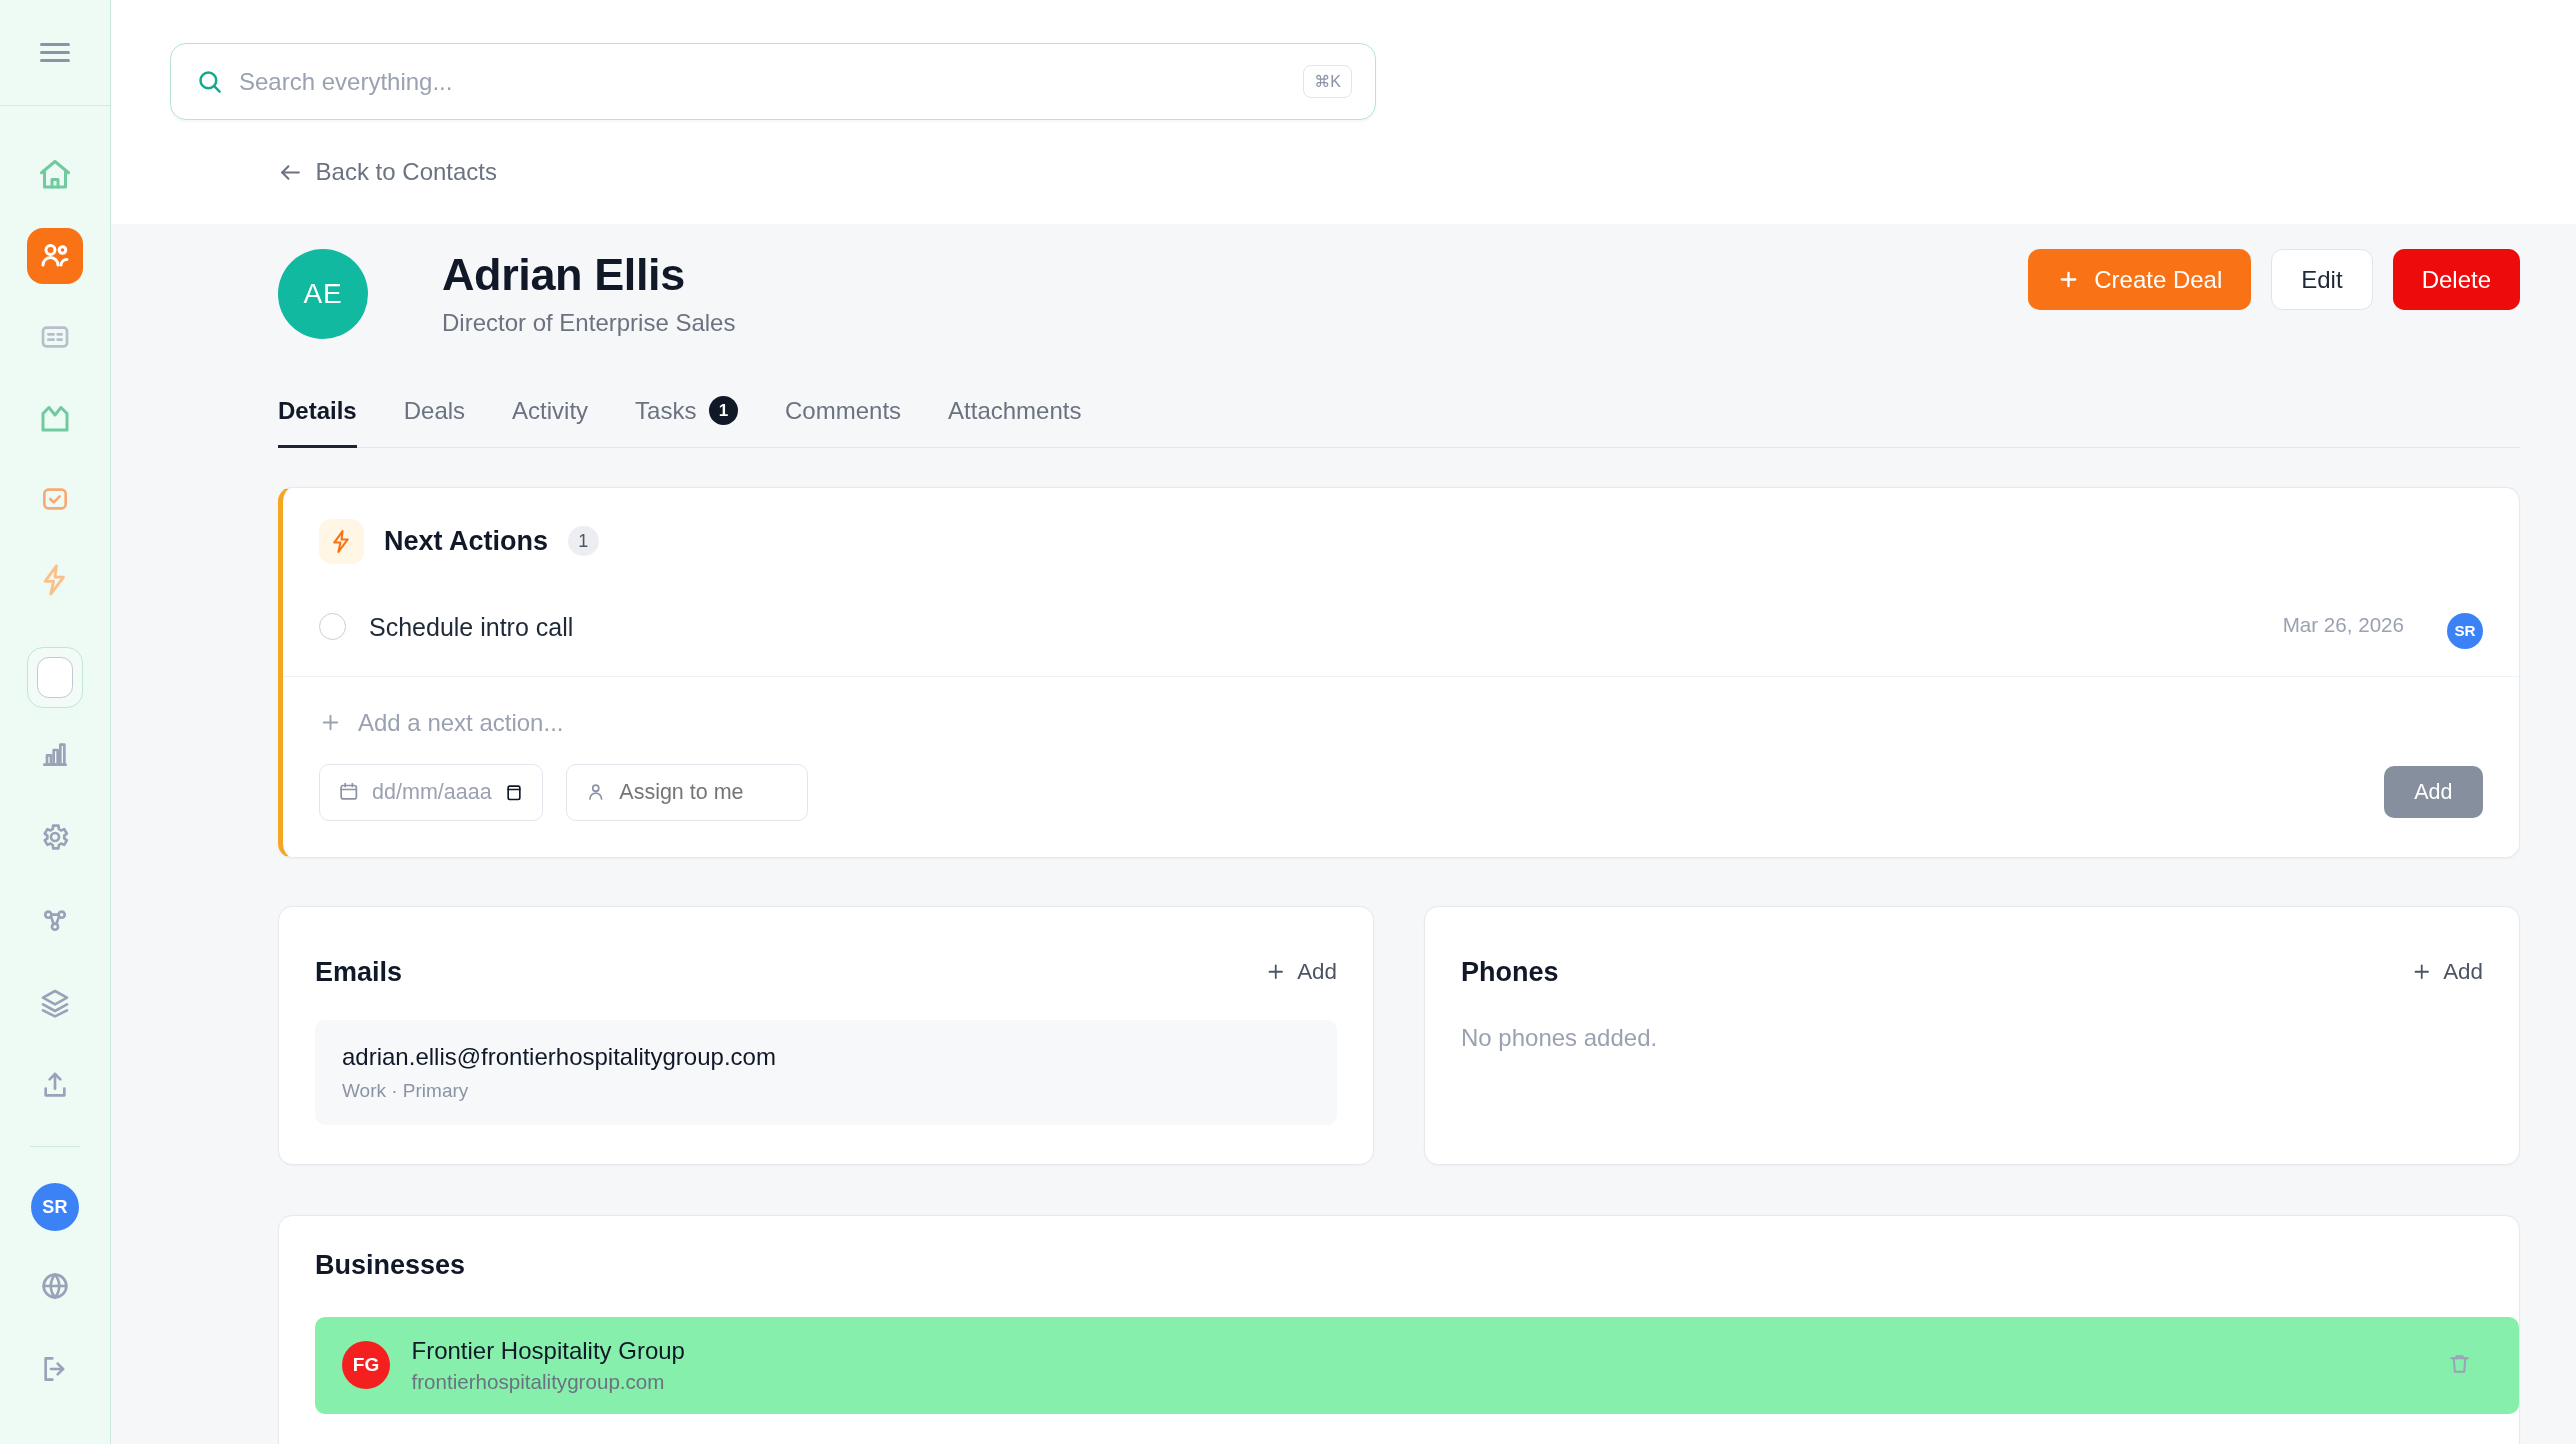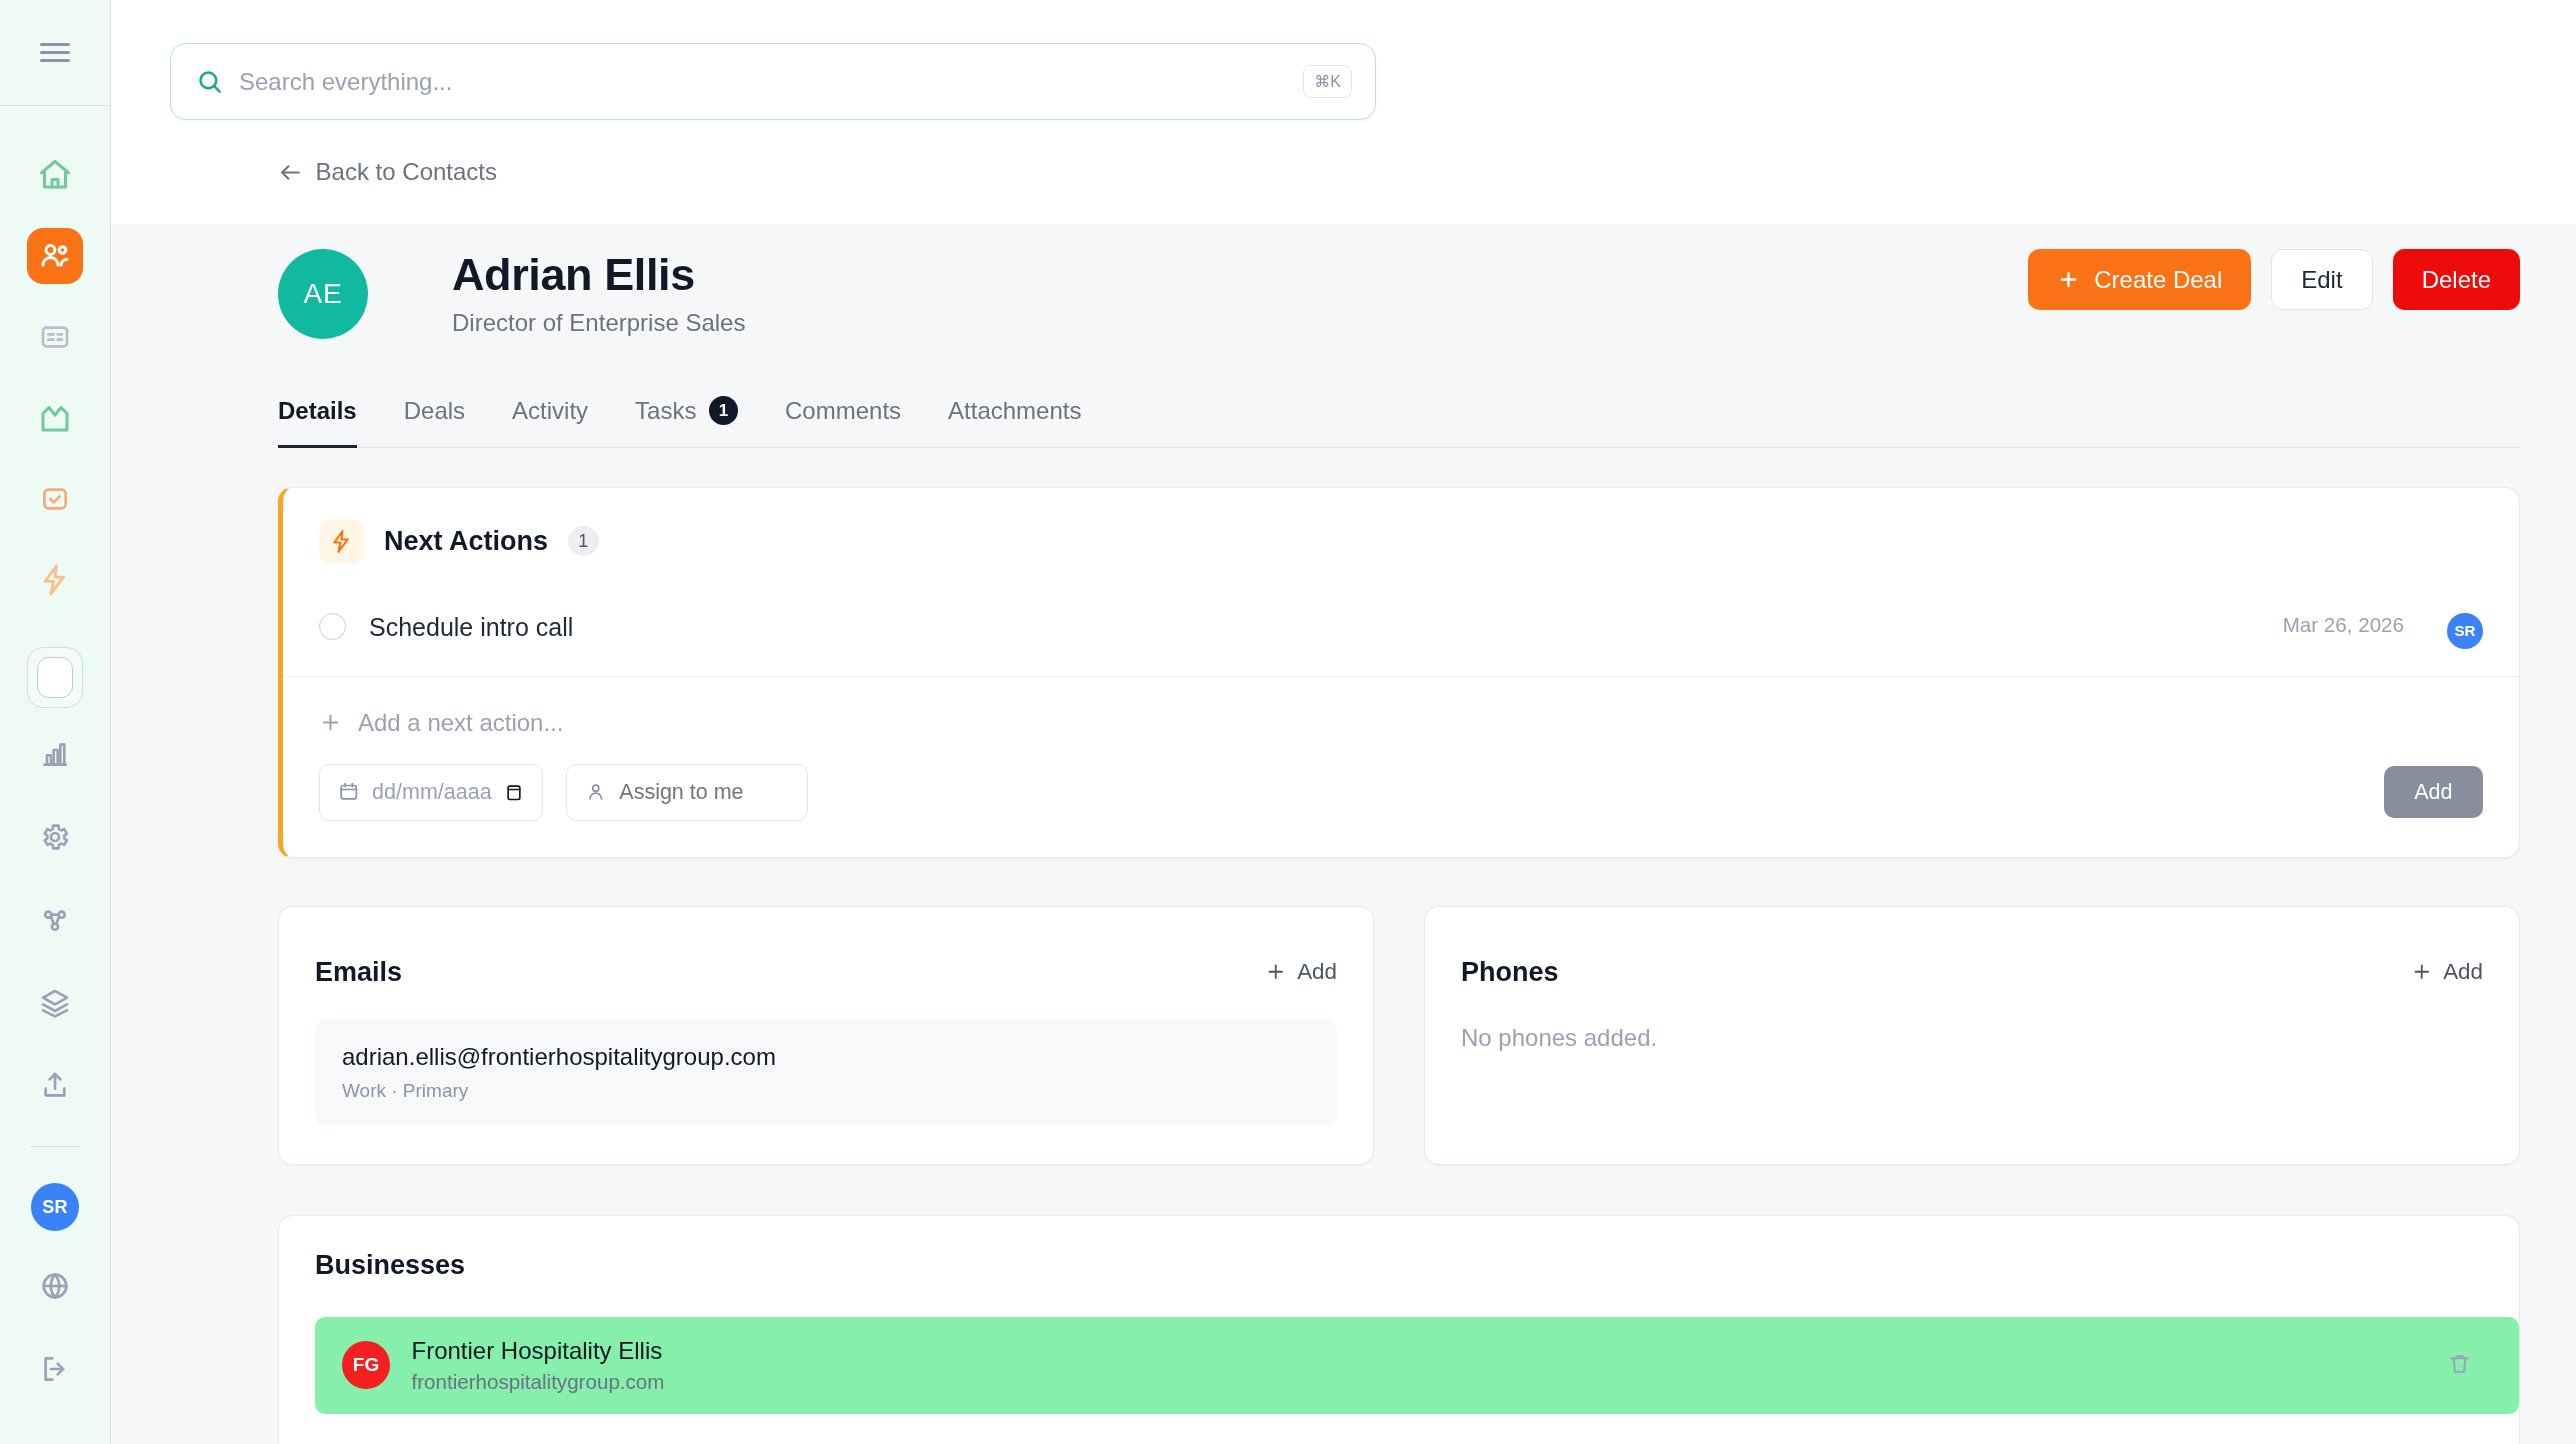--- a/index.html
+++ b/index.html
@@ -85,21 +85,21 @@
   .page-body { background: #f6f7f8; margin-left: -167px; padding: 0 56px 0 167px; min-height: 1211px; }
 
   .hdr { display: flex; align-items: flex-start; padding-top: 25px; gap: 40px; }
   .hdr-avatar {
     width: 90px; height: 90px; border-radius: 50%;
     background: #10b9a0; color: #fff;
     display: flex; align-items: center; justify-content: center;
     font-size: 28px; font-weight: 500; letter-spacing: 0.9px;
     flex: 0 0 90px;
   }
-  .hdr-text { margin-left: 44px; }
+  .hdr-text { margin-left: 34px; }
   .hdr-name { font-size: 45px; font-weight: 700; color: #111827; letter-spacing: -0.4px; line-height: 1.15; }
   .hdr-role { font-size: 24px; color: #6b7280; margin-top: 8px; }
   .hdr-actions { margin-left: auto; display: flex; align-items: center; gap: 20px; }
   .btn {
     height: 61px; border-radius: 11.7px; border: 0;
     font-family: "Liberation Sans", sans-serif;
     font-size: 24px; cursor: pointer;
     display: inline-flex; align-items: center; justify-content: center; gap: 14.4px;
     padding: 0 29px;
   }
@@ -523,21 +523,21 @@
             </div>
             <div class="empty">No phones added.</div>
           </section>
         </div>
 
         <section class="card biz-card">
           <div class="card-title">Businesses</div>
           <div class="biz-row">
             <span class="biz-avatar">FG</span>
             <span>
-              <span class="biz-name" style="display:block">Frontier Hospitality Ellis</span>
+              <span class="biz-name" style="display:block">Frontier Hospitality Group</span>
               <span class="biz-url" style="display:block">frontierhospitalitygroup.com</span>
             </span>
             <span class="biz-del">
               <svg width="25" height="25" viewBox="0 0 24 24" fill="none" stroke="#9aa1b8" stroke-width="1.9" stroke-linecap="round" stroke-linejoin="round">
                 <path d="M4 7h16"></path>
                   <path d="M9 7V5h6v2"></path>
                   <path d="M6.5 7l1 13h9l1-13"></path>
               </svg>
             </span>
           </div>

